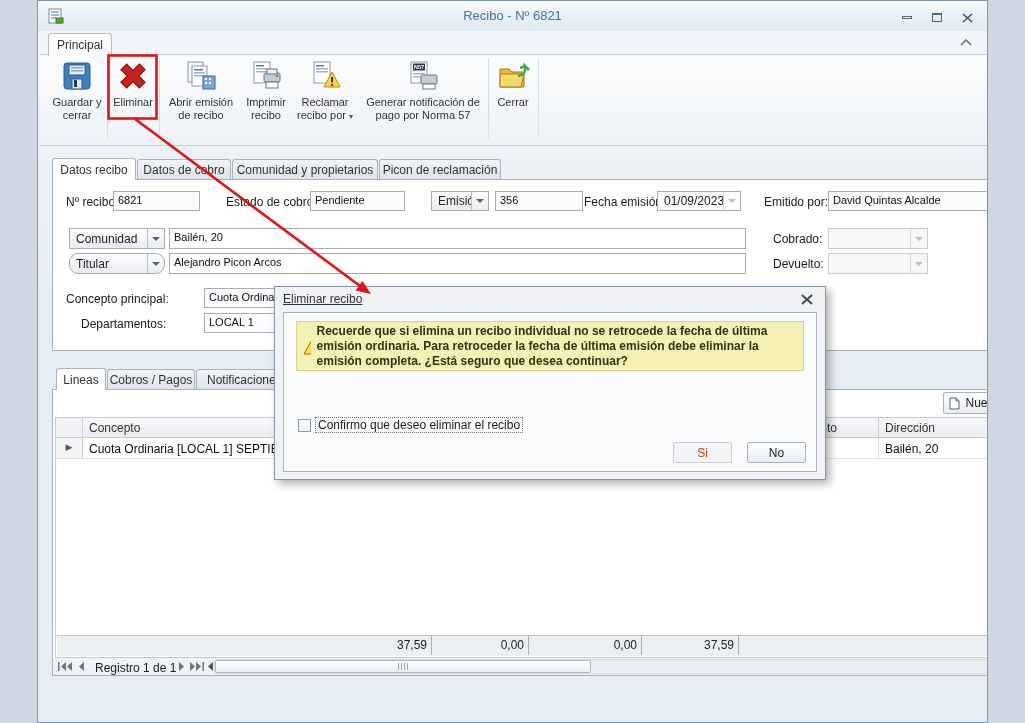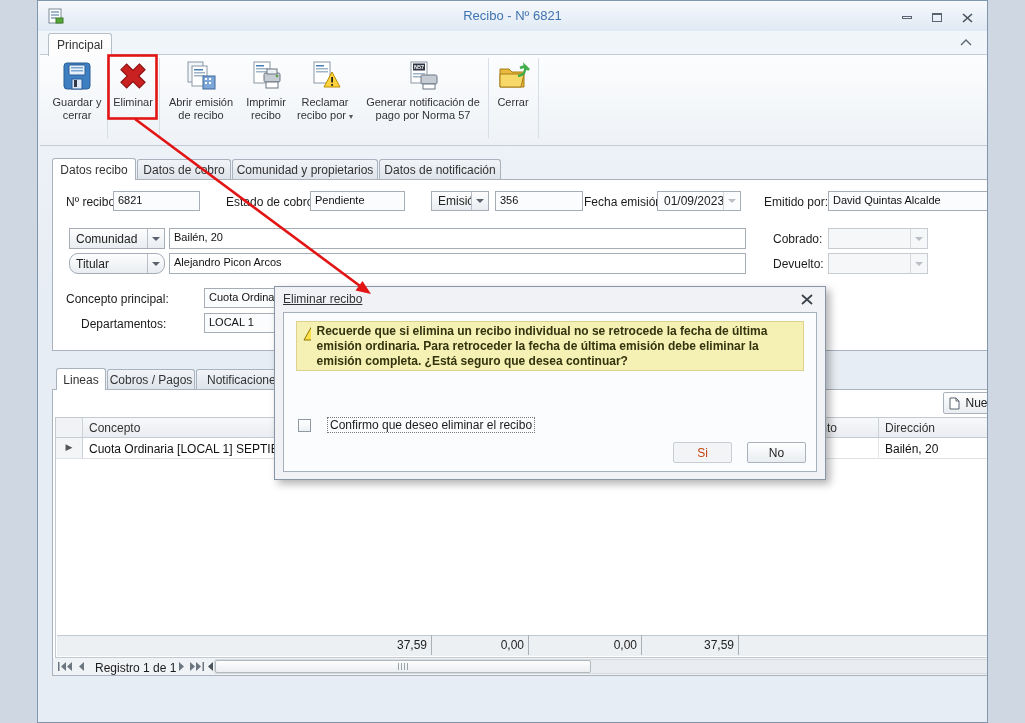--- a/index.html
+++ b/index.html
@@ -56,23 +56,23 @@
   
   .btn{box-sizing:border-box;border:1px solid #aab3bd;background:linear-gradient(#fefefe,#e9edf1);
     font-size:12px;color:#222;display:flex;align-items:center;justify-content:center;border-radius:2px;cursor:default;}
   .btn.disabled{border-color:#c9ced4;background:#f2f4f6;color:#c2410c;}
   
   #dialog{position:absolute;left:236px;top:285px;width:552px;height:194px;background:#f0f2f5;
     border:1px solid #8795a5;box-shadow:4px 4px 8px rgba(0,0,0,.3);box-sizing:border-box;z-index:10;}
   #dlg-title{position:absolute;left:8px;top:5px;font-size:12px;color:#333;text-decoration:underline;}
   #dlg-inner{position:absolute;left:8px;top:25px;width:534px;height:160px;border:1px solid #a7b0ba;background:#fbfcfd;box-sizing:border-box;}
   #warnbox{position:absolute;left:12px;top:8px;width:508px;height:50px;background:#f5f0b4;border:1px solid #ddd28d;
-    box-sizing:border-box;display:flex;align-items:flex-start;padding:2px 6px;}
+    box-sizing:border-box;display:flex;align-items:center;padding:2px 6px;}
   #warntext{font-size:12px;font-weight:bold;color:#33330e;line-height:15px;margin-left:6px;}
-  #chkrow{position:absolute;left:14px;top:105px;display:flex;align-items:center;gap:12px;}
+  #chkrow{position:absolute;left:14px;top:105px;display:flex;align-items:center;}
   #chkbox{width:13px;height:13px;border:1px solid #8f99a3;background:linear-gradient(#fff,#eef1f4);box-sizing:border-box;}
   #chklabel{font-size:12px;color:#1b1b1b;margin-left:5px;outline:1px dotted #777;padding:0 2px;}
   
   .navglyph{position:absolute;top:661px;cursor:default;}
   #hthumb{position:absolute;left:177px;top:659px;width:376px;height:13px;background:linear-gradient(#fdfdfd,#ebeef1);
     border:1px solid #b2b8bf;border-radius:2px;box-sizing:border-box;display:flex;align-items:center;justify-content:center;gap:2px;}
   #hthumb i{display:block;width:1px;height:7px;background:#9aa2ab;}
   #htrack{position:absolute;left:176px;top:658px;width:806px;height:15px;background:#e9ecf0;border:1px solid #d6dbe0;box-sizing:border-box;border-radius:2px;}
   svg{display:block;}
   #overlay{position:absolute;left:0;top:0;z-index:30;pointer-events:none;}
@@ -214,21 +214,21 @@
           <path d="M22 16 c6 -1 8 -4 7 -10 l4 4 m-4 -4 l-5 2" fill="none" stroke="#3fae49" stroke-width="2.6"></path>
         </svg>
     </span>
     <span class="cap">Cerrar</span>
   </div>
   <div class="rsep" style="left:500px;"></div>
 
   <div class="tab active" style="left:14px;top:157px;width:84px;height:22px;">Datos recibo</div>
   <div class="tab" style="left:99px;top:158px;width:94px;">Datos de cobro</div>
   <div class="tab" style="left:194px;top:158px;width:146px;">Comunidad y propietarios</div>
-  <div class="tab" style="left:341px;top:158px;width:122px;">Datos de notificación</div>
+  <div class="tab" style="left:341px;top:158px;width:122px;">Picon de reclamación</div>
 
   <div class="panel" style="left:14px;top:178px;width:994px;height:172px;"></div>
 
   <span class="lbl" style="left:28px;top:194px;">Nº recibo:</span>
   <div class="fld" style="left:75px;top:190px;width:87px;">6821</div>
   <span class="lbl" style="left:188px;top:194px;">Estado de cobro:</span>
   <div class="fld" style="left:272px;top:190px;width:95px;">Pendiente</div>
   <div class="combo" style="left:393px;top:190px;width:58px;">
     <span class="txt">Emisión</span>
     <span class="ab">

